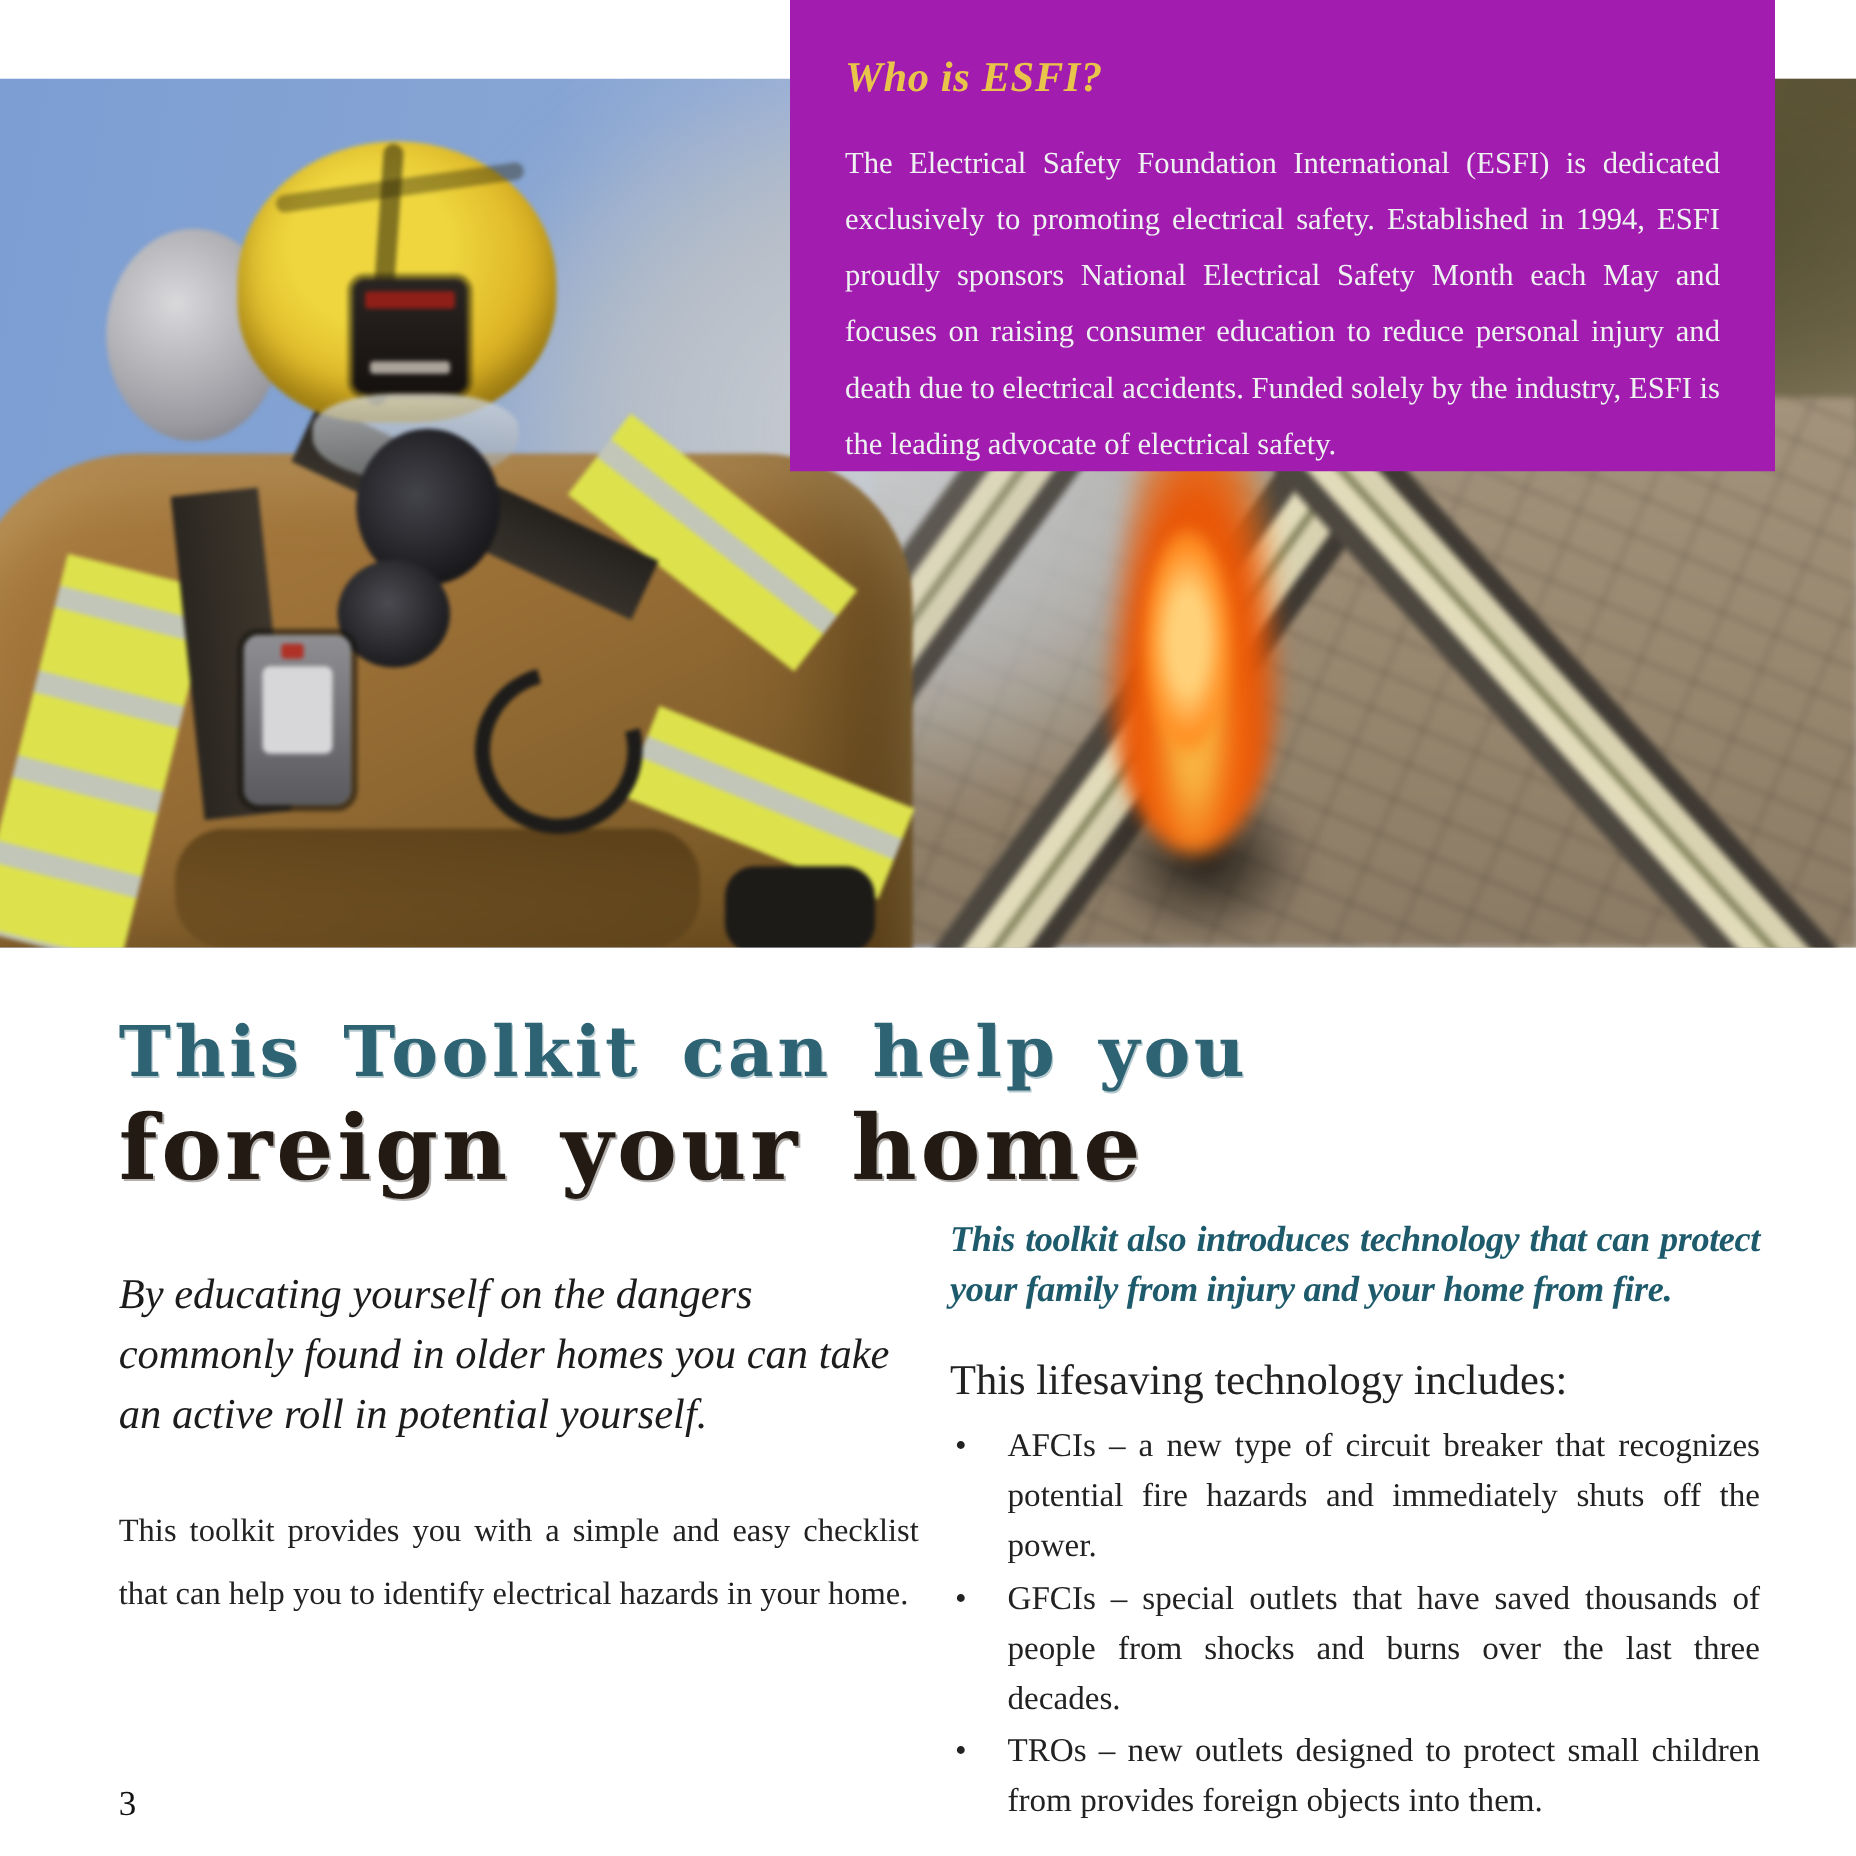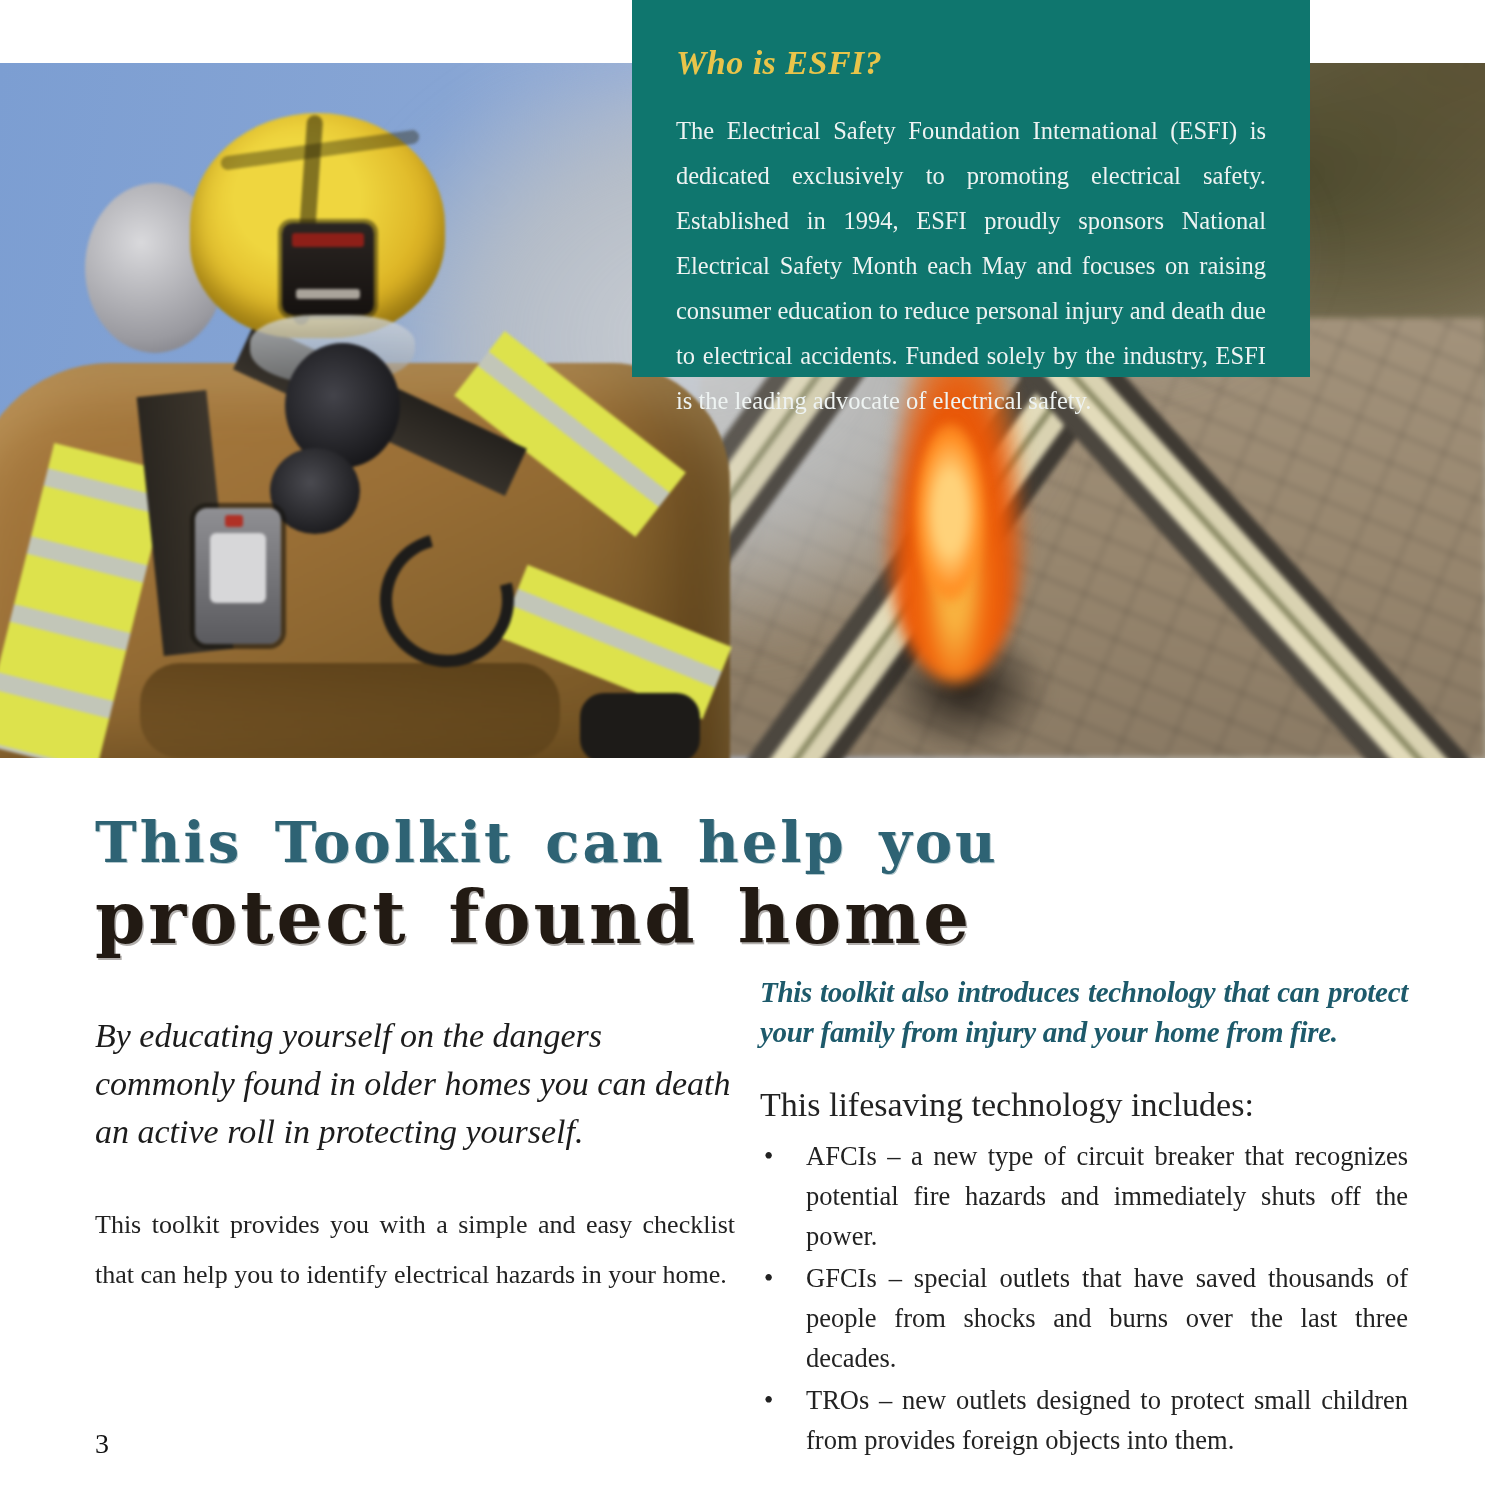--- a/index.html
+++ b/index.html
@@ -81,22 +81,22 @@
   .gadget-screen{left:210px;top:470px;width:56px;height:70px;border-radius:6px;background:#d7d7d9;}
   .gadget-dot{left:225px;top:452px;width:18px;height:12px;border-radius:3px;background:#b03126;}
   .cord{left:380px;top:470px;width:110px;height:110px;border-radius:50%;border:12px solid #1d1c1a;
     border-top-color:transparent;transform:rotate(30deg);}
   .glove{left:580px;top:630px;width:120px;height:70px;border-radius:24px;background:#1d1b18;}
   .pants-shadow{left:140px;top:600px;width:420px;height:95px;border-radius:40px;
     background:linear-gradient(180deg, rgba(60,40,10,.55), rgba(60,40,10,.2));}
 
   
   .infobox{
-    position:absolute;left:632px;top:0;width:678px;height:377px;
-    background:#0f766e;box-sizing:border-box;padding:44px 44px 0 44px;
+    position:absolute;left:632px;top:0;width:788px;height:377px;
+    background:#a21caf;box-sizing:border-box;padding:44px 44px 0 44px;
   }
   .infobox h2{
     margin:0 0 26px 0;font-family:"Liberation Serif",serif;font-style:italic;font-weight:bold;
     font-size:34px;color:#e9c44a;letter-spacing:.5px;
   }
   .infobox p{
     margin:0;font-size:24.5px;line-height:45px;color:#eef3f2;text-align:justify;
   }
 
   
@@ -182,25 +182,25 @@
     </div>
   </div>
 
   <div class="infobox">
     <h2>Who is ESFI?</h2>
     <p>The Electrical Safety Foundation International (ESFI) is dedicated exclusively to promoting electrical safety.  Established in 1994, ESFI proudly sponsors National Electrical Safety Month each May and focuses on raising consumer education to reduce personal injury and death due to electrical accidents. Funded solely by the industry, ESFI is the leading advocate of electrical safety.</p>
   </div>
 
   <div class="headline">
     <div class="hl1">This Toolkit can help you</div>
-    <div class="hl2">protect found home</div>
+    <div class="hl2">foreign your home</div>
   </div>
 
   <div class="col-left">
-    <p class="lead">By educating yourself on the dangers commonly found in older homes you can death an active roll in protecting yourself.</p>
+    <p class="lead">By educating yourself on the dangers commonly found in older homes you can take an active roll in potential yourself.</p>
     <p class="body">This toolkit provides you with a simple and easy checklist that can help you to identify electrical hazards in your home.</p>
   </div>
 
   <div class="col-right">
     <p class="rlead">This toolkit also introduces technology that can protect your family from injury and your home from fire.</p>
     <p class="rintro">This lifesaving technology includes:</p>
     <ul>
       <li>
         <span class="marker">•</span>
         <span>AFCIs – a new type of circuit breaker that recognizes potential fire hazards and immediately shuts off the power.</span>

